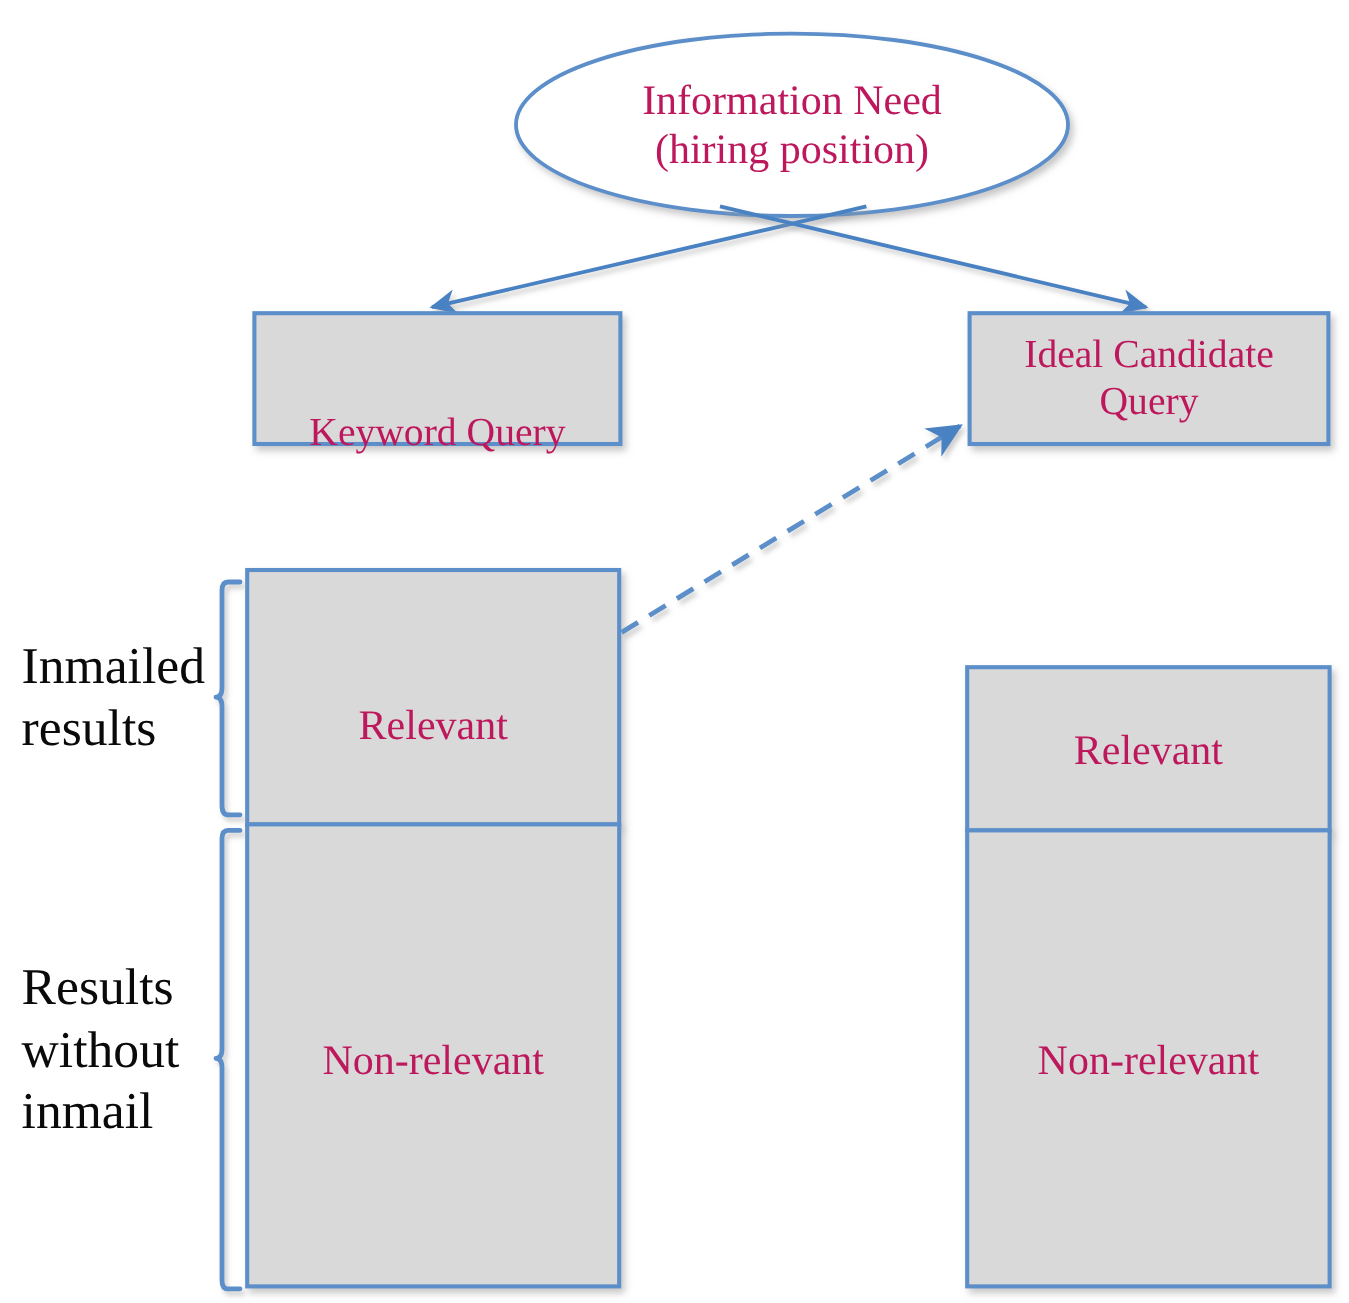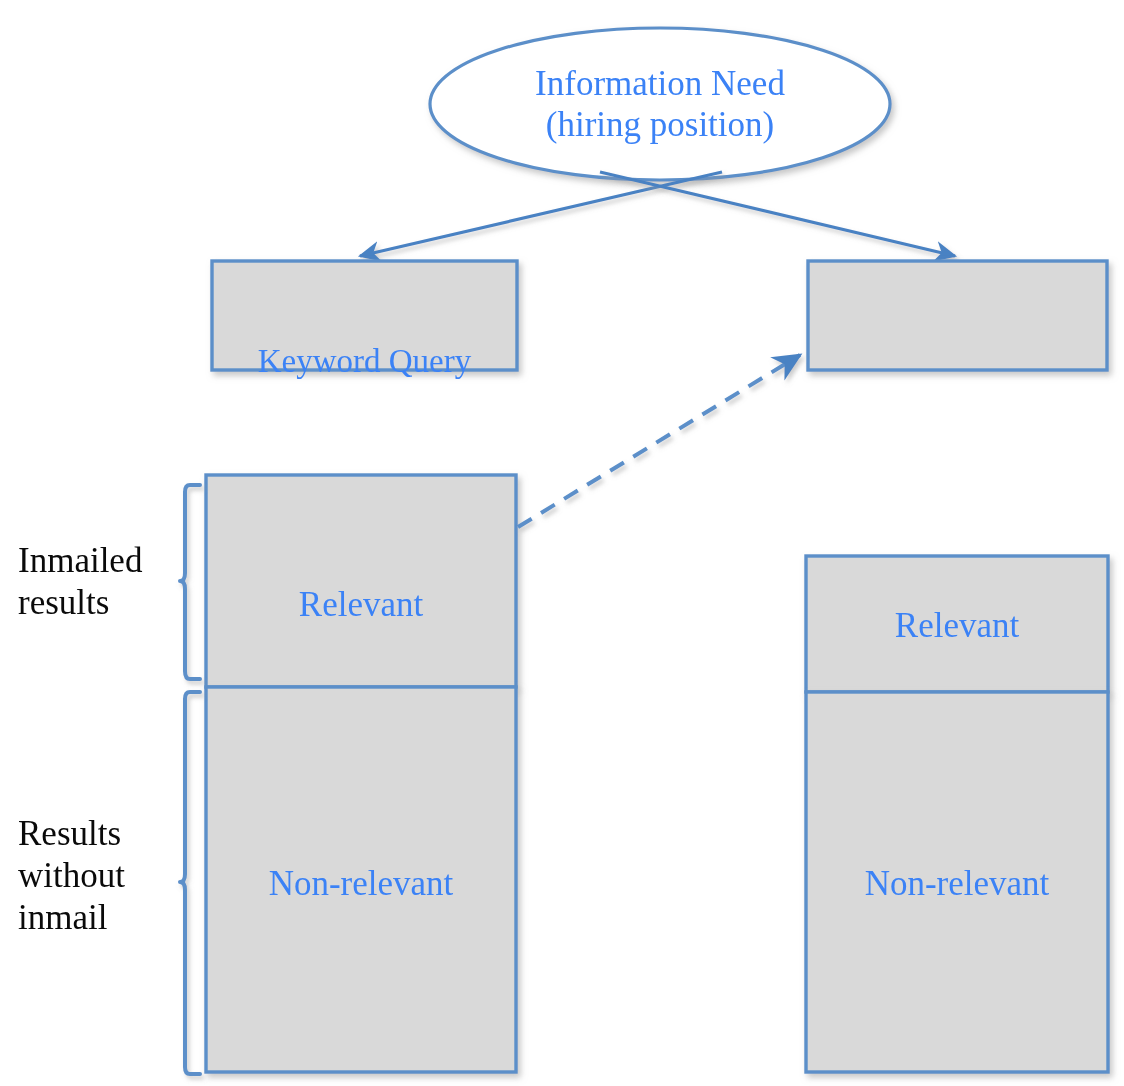--- a/index.html
+++ b/index.html
@@ -24,34 +24,34 @@
     height: 1086px;
     pointer-events: none;
   }
   .node-text {
     position: absolute;
     display: flex;
     align-items: center;
     justify-content: center;
     text-align: center;
     line-height: 1.18;
-    color: #3b82f6;
+    color: #be185d;
     white-space: pre-line;
   }
   .ellipse-label { font-size: 35px; }
   .box-label     { font-size: 33px; }
   .bucket-label  { font-size: 35px; }
   .side-label {
     position: absolute;
     display: flex;
     align-items: center;
     justify-content: flex-start;
     text-align: left;
     line-height: 1.20;
-    font-size: 35px;
+    font-size: 43px;
     color: #0a0a0a;
     white-space: pre-line;
   }
 </style>
 </head>
 <body>
 
 <div id="canvas">
 
   <svg class="layer" viewBox="0 0 1124 1086">
@@ -102,20 +102,22 @@
     <path d="M 200 485 L 190 485 Q 185 485 185 492 L 185 573 Q 185 581 180 581 Q 185 581 185 589 L 185 671 Q 185 679 190 679 L 200 679" fill="none" stroke="#5b8fc9" stroke-width="4" stroke-linecap="round" stroke-linejoin="round" filter="url(#lineShadow)"></path>
 
     <path d="M 200 692 L 190 692 Q 185 692 185 699 L 185 874 Q 185 882 180 882 Q 185 882 185 890 L 185 1067 Q 185 1074 190 1074 L 200 1074" fill="none" stroke="#5b8fc9" stroke-width="4" stroke-linecap="round" stroke-linejoin="round" filter="url(#lineShadow)"></path>
   </svg>
 
   <div class="node-text ellipse-label" style="left:440px; top:50px; width:440px; height:108px;">Information Need
 (hiring position)</div>
 
   <div class="node-text box-label" style="left:212px; top:261px; width:305px; height:109px;margin-top:46px;">Keyword Query</div>
 
+  <div class="node-text box-label" style="left:808px; top:261px; width:299px; height:109px;">Ideal Candidate
+Query</div>
 
   <div class="node-text bucket-label" style="left:206px; top:577px; width:310px; height:56px;">Relevant</div>
 
   <div class="node-text bucket-label" style="left:206px; top:856px; width:310px; height:56px;">Non-relevant</div>
 
   <div class="node-text bucket-label" style="left:806px; top:598px; width:302px; height:56px;">Relevant</div>
 
   <div class="node-text bucket-label" style="left:806px; top:856px; width:302px; height:56px;">Non-relevant</div>
 
   <div class="side-label" style="left:18px; top:537px; width:160px; height:90px;">Inmailed

